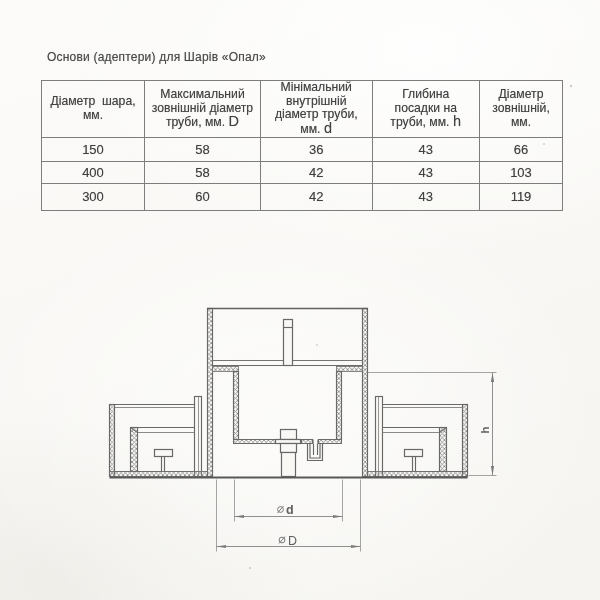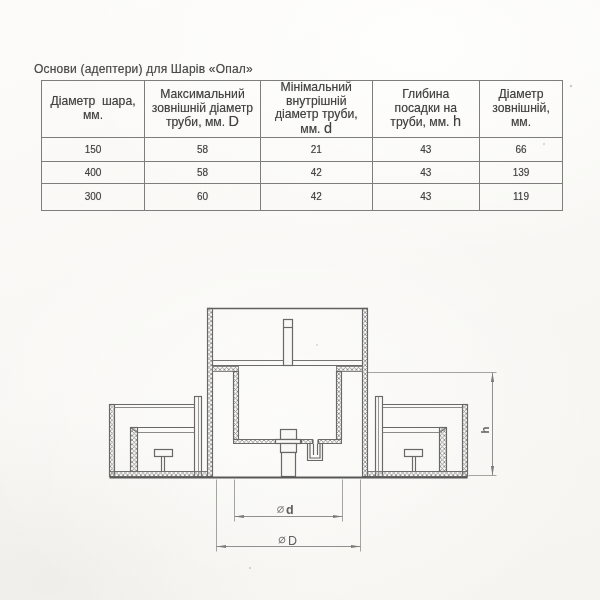--- a/index.html
+++ b/index.html
@@ -4,27 +4,27 @@
 <style>
   html,body{margin:0;padding:0;}
   #page{position:relative;width:600px;height:600px;overflow:hidden;
     background:#f8f7f4;
     background-image:
       radial-gradient(ellipse 520px 300px at 70% 8%, rgba(255,255,255,.85), rgba(255,255,255,0) 72%),
       radial-gradient(ellipse 430px 320px at 48% 70%, rgba(255,255,255,.6), rgba(255,255,255,0) 75%),
       radial-gradient(ellipse 380px 240px at 8% 97%, rgba(222,219,211,.3), rgba(222,219,211,0) 70%),
       linear-gradient(160deg, #fcfbf9 0%, #f8f7f4 55%, #f5f4f0 100%);
     font-family:"Liberation Sans", sans-serif;}
-  #title{position:absolute;left:34px;top:49.5px;filter:blur(0.2px);font-size:12px;letter-spacing:-0.25px;color:#4a4a4a;letter-spacing:.2px;
-    text-shadow:0 0 .7px rgba(80,80,80,.55);margin-top:12px;}
+  #title{position:absolute;left:47px;top:49.5px;filter:blur(0.2px);font-size:12px;letter-spacing:-0.25px;color:#4a4a4a;letter-spacing:.2px;
+    text-shadow:0 0 .7px rgba(80,80,80,.55);}
   table{position:absolute;left:41px;top:80px;filter:blur(0.2px);border-collapse:collapse;table-layout:fixed;
     color:#414141;text-shadow:0 0 .7px rgba(70,70,70,.5);}
   td{border:1px solid #7d7d7d;text-align:center;vertical-align:middle;padding:0;
      font-size:12.2px;line-height:13.7px;}
-  tr.data td{font-size:10px;height:21.2px;line-height:15px;}
+  tr.data td{font-size:13px;height:21.2px;line-height:15px;}
   td .big{font-size:14.5px;letter-spacing:.2px;}
 </style>
 </head>
 <body>
 <div id="page">
   <div id="title">Основи (адептери) для Шарів «Опал»</div>
   <table>
     <colgroup>
       <col style="width:103px">
         <col style="width:116px">
@@ -36,30 +36,30 @@
         <tr style="height:53px">
       <td>Діаметр&nbsp; шара,<br>мм.</td>
       <td>Максимальний<br>зовнішній діаметр<br>труби, мм. <span class="big">D</span></td>
       <td>Мінімальний<br>внутрішній<br>діаметр труби,<br>мм. <span class="big">d</span></td>
       <td>Глибина<br>посадки на<br>труби, мм. <span class="big">h</span></td>
       <td>Діаметр<br>зовнішній,<br>мм.</td>
     </tr>
     <tr class="data" style="height:23.7px">
           <td>150</td>
           <td>58</td>
-          <td>21</td>
+          <td>36</td>
           <td>43</td>
           <td>66</td>
         </tr>
     <tr class="data" style="height:22.2px">
           <td>400</td>
           <td>58</td>
           <td>42</td>
           <td>43</td>
-          <td>139</td>
+          <td>103</td>
         </tr>
     <tr class="data" style="height:27px">
           <td>300</td>
           <td>60</td>
           <td>42</td>
           <td>43</td>
           <td>119</td>
         </tr>
   </tbody>
     </table>

